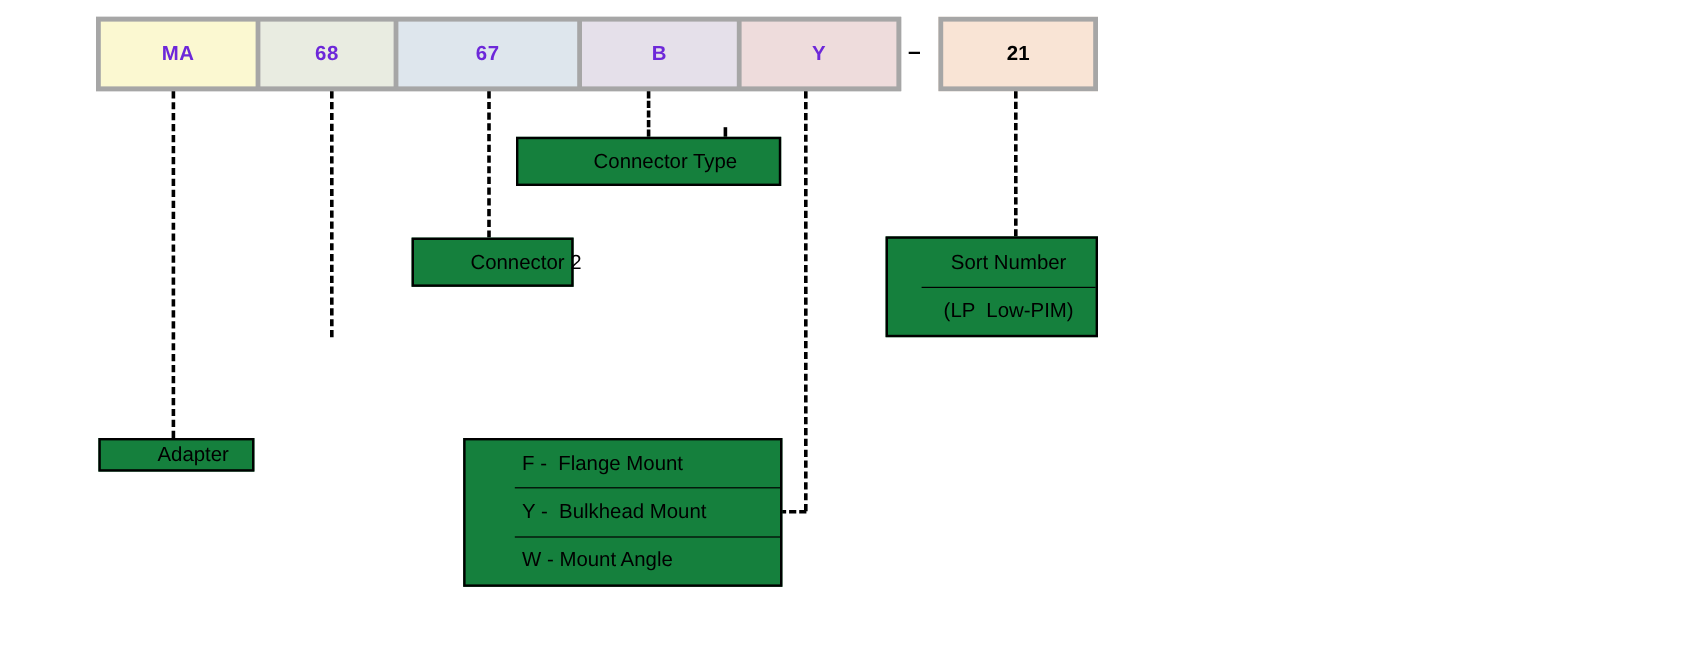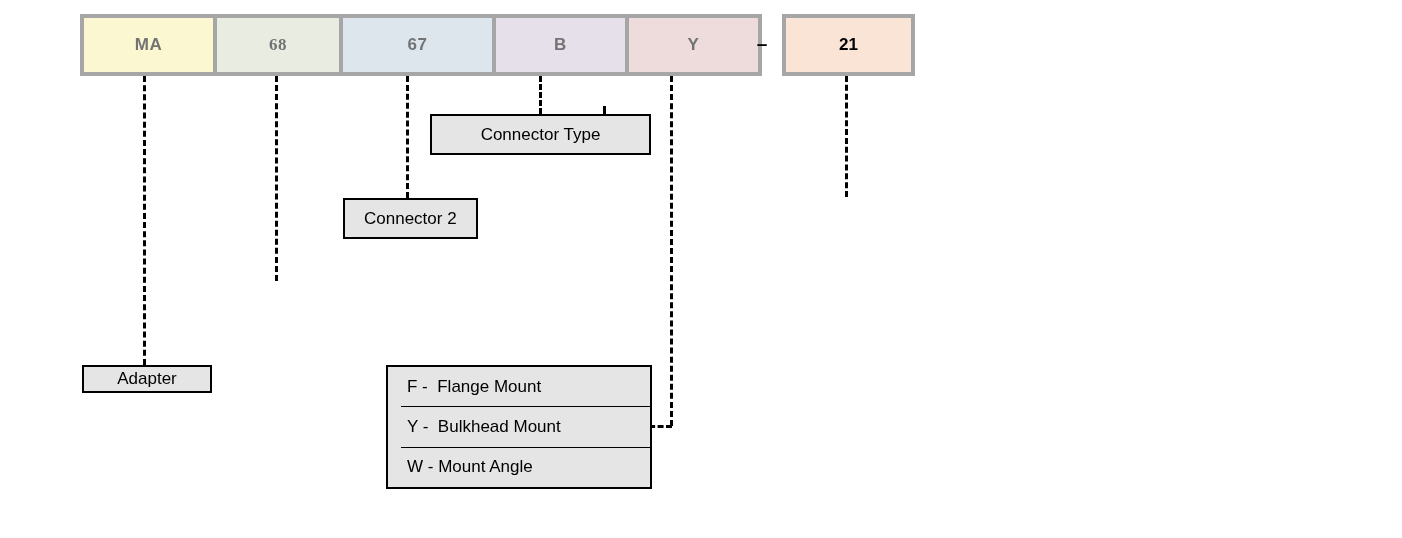--- a/index.html
+++ b/index.html
@@ -33,21 +33,21 @@
   }
   .pn-cell {
     display: flex;
     align-items: center;
     justify-content: center;
     box-sizing: border-box;
     height: 54px;
     font-size: 17px;
     font-weight: bold;
     letter-spacing: 0.5px;
-    color: #737373;
+    color: #6d28d9;
     margin-right: 4px;
   }
   .pn-cell:last-child { margin-right: 0; }
 
   .pn-sep {
     position: absolute;
     left: 754px;
     top: 36px;
     width: 16px;
     text-align: center;
@@ -71,25 +71,26 @@
     font-size: 17px;
     font-weight: bold;
     color: #000;
   }
 
   
   .callout {
     position: absolute;
     box-sizing: border-box;
     border: 2px solid #000000;
-    background: #e5e5e5;
+    background: #15803d;
     font-size: 17px;
     color: #000000;
     display: flex;
     flex-direction: column;
+    padding-left: 28px;
   }
   .callout .row {
     flex: 1 1 auto;
     display: flex;
     align-items: center;
     box-sizing: border-box;
     white-space: pre;
   }
   .callout .row + .row {
     border-top: 1px solid #000000;
@@ -113,21 +114,21 @@
     border-top: 3px dashed #000000;
   }
 </style>
 </head>
 <body>
 
 <div id="diagram">
 
   <div class="pn-strip">
     <div class="pn-cell" style="width:129px;background:#fbf8d1;">MA</div>
-    <div class="pn-cell" style="width:122px;background:#e9ece1;font-family:Liberation Serif, serif;">68</div>
+    <div class="pn-cell" style="width:111px;background:#e9ece1;">68</div>
     <div class="pn-cell" style="width:149px;background:#dee6ed;">67</div>
     <div class="pn-cell" style="width:129px;background:#e5e0ea;">B</div>
     <div class="pn-cell" style="width:129px;background:#eedcdc;">Y</div>
   </div>
 
   <div class="pn-sep">–</div>
 
   <div class="pn-tail" style="background:#f9e4d5;text-align:right;">21</div>
 
   <div class="vline" style="left:143px; top:76px; height:289px;"></div>
@@ -157,14 +158,18 @@
   <div class="callout center" style="left:82px; top:365px; width:130px; height:28px;">
     <div class="row">Adapter</div>
   </div>
 
   <div class="callout left" style="left:386px; top:365px; width:266px; height:124px;">
     <div class="row">F -  Flange Mount</div>
     <div class="row">Y -  Bulkhead Mount</div>
     <div class="row">W - Mount Angle</div>
   </div>
 
+  <div class="callout center" style="left:738px; top:197px; width:177px; height:84px;">
+    <div class="row">Sort Number</div>
+    <div class="row">(LP  Low-PIM)</div>
+  </div>
 
 </div>
 
 </body></html>

